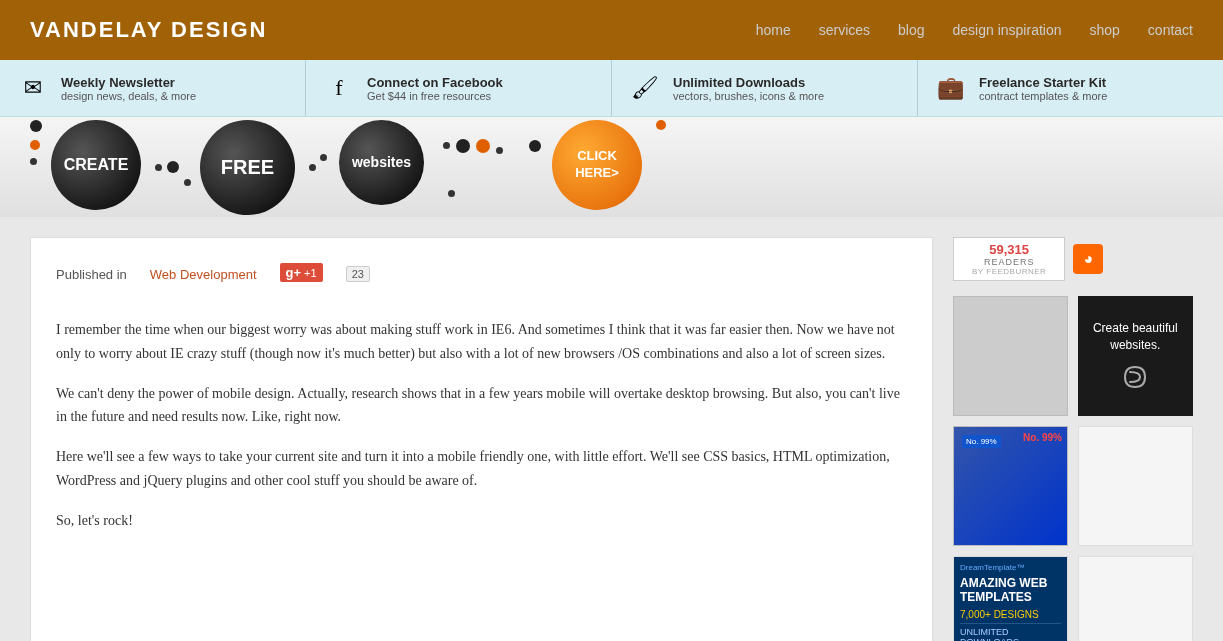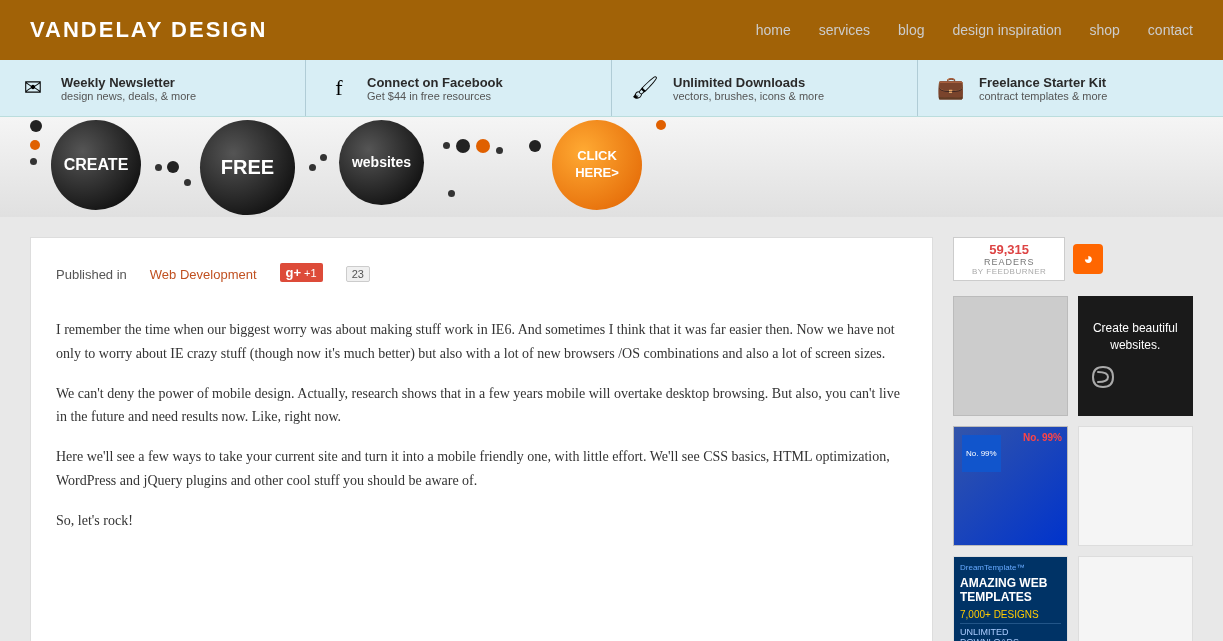--- a/index.html
+++ b/index.html
@@ -245,21 +245,21 @@
       display: flex;
       gap: 10px;
     }
     .squarespace-box {
       width: 120px;
       height: 120px;
       background: #1a1a1a;
       color: #fff;
       display: flex;
       flex-direction: column;
-      align-items: flex-start;
+      align-items: center;
       justify-content: center;
       padding: 10px;
       font-family: Arial, sans-serif;
     }
     .squarespace-text {
       font-size: 12px;
       text-align: center;
       line-height: 1.4;
       margin-bottom: 8px;
     }
@@ -472,21 +472,21 @@
         <svg class="squarespace-logo" viewBox="0 0 30 30" fill="none">
           <path d="M5 15 Q5 5 15 5 Q25 5 25 15 Q25 25 15 25 Q5 25 5 15Z" stroke="#aaa" stroke-width="2" fill="none"></path>
           <path d="M10 10 Q20 10 20 15 Q20 20 10 20" stroke="#aaa" stroke-width="2" fill="none" stroke-linecap="round"></path>
         </svg>
       </div>
     </div>
 
     <div class="sidebar-row">
       <div class="ad-blue">
         <div style="padding:8px;color:#fff;font-family:Arial;font-size:9px;">
-          <div style="background:#1155cc;padding:14px 4px;font-size:8px;display:inline-block;">No. 99%</div>
+          <div style="background:#1155cc;padding:2px 4px;font-size:8px;display:inline-block;">No. 99%</div>
         </div>
       </div>
       <div class="ad-empty"></div>
     </div>
 
     <div class="sidebar-row">
       <div class="ad-dreamtemplate">
         <div class="ad-dreamtemplate-inner">
           <span class="dream-brand">DreamTemplate™</span>
           <span class="dream-title">AMAZING WEB TEMPLATES</span>

